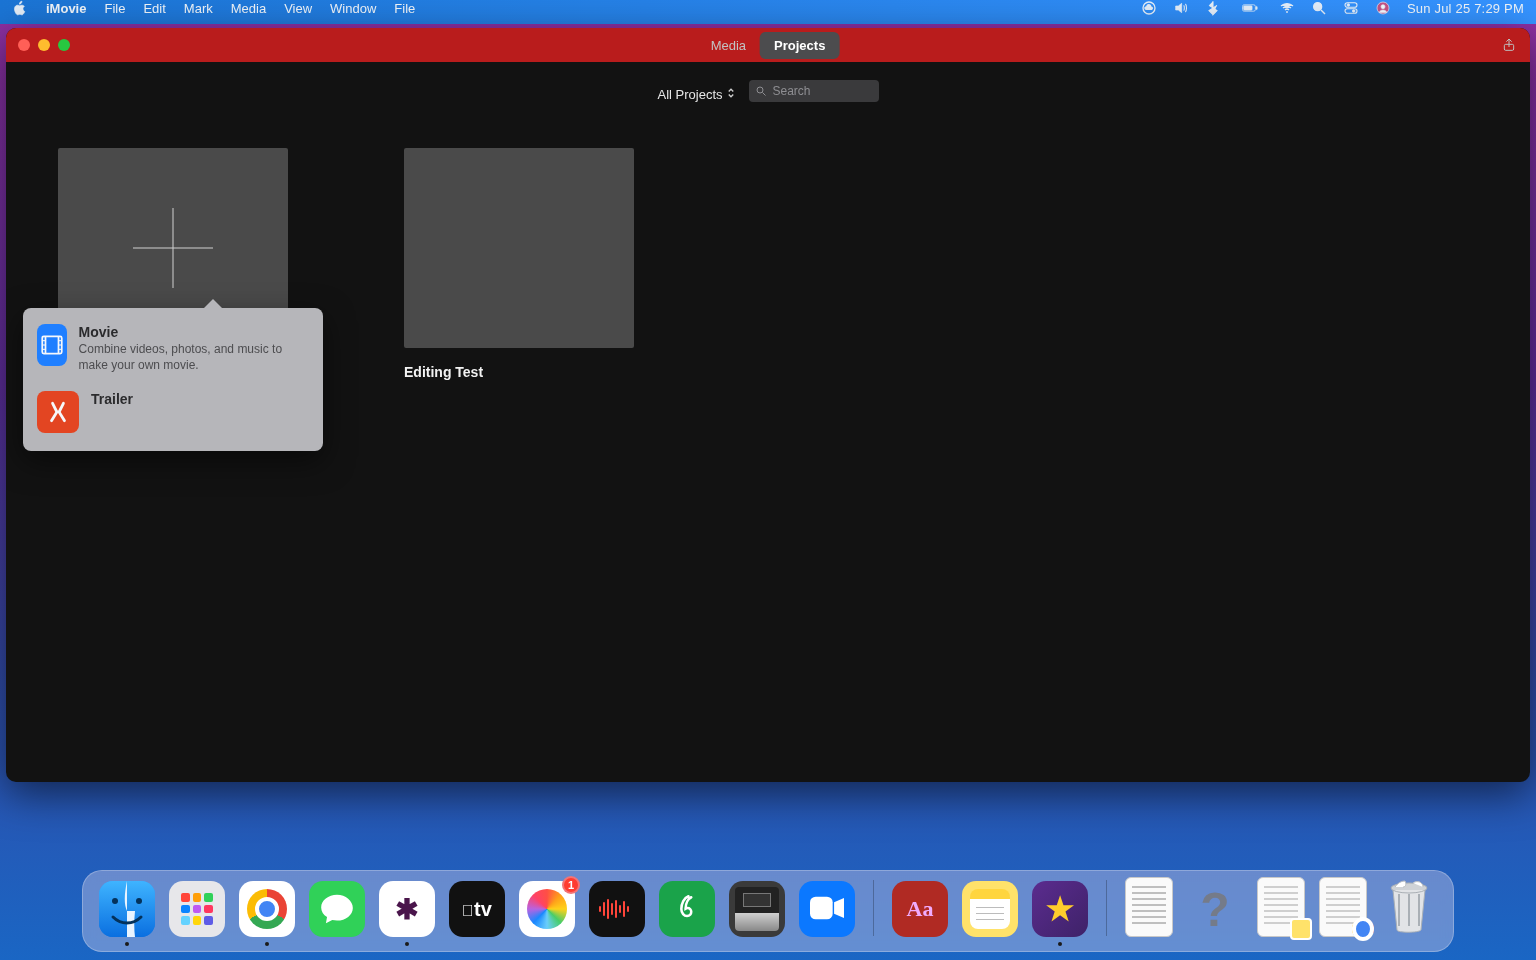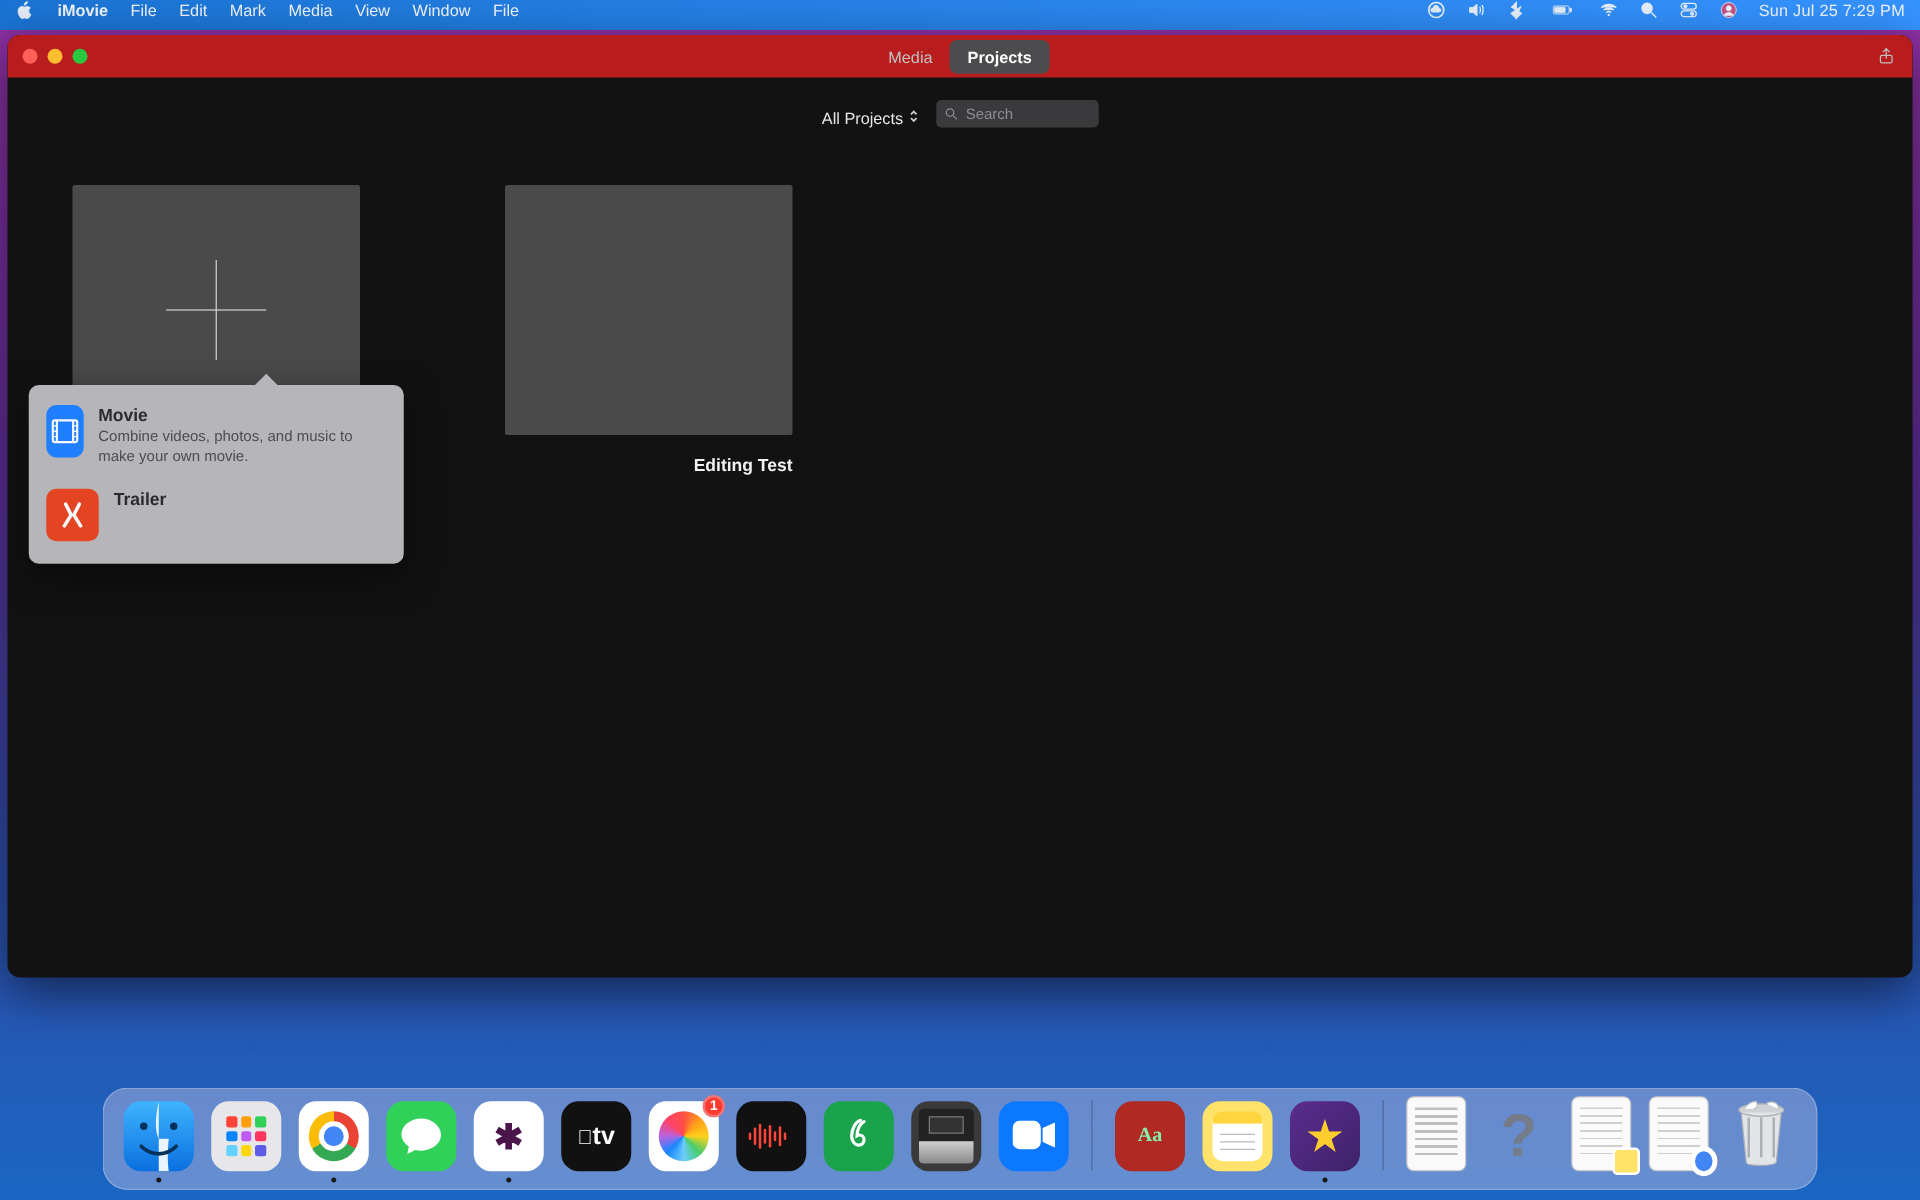--- a/index.html
+++ b/index.html
@@ -62,21 +62,21 @@
   .chevrons svg{width:8px;height:12px;stroke:#cfcfcf;fill:none;stroke-width:1.8;}
   .search{position:relative;width:130px;}
   .search input{
     width:100%;height:22px;border:none;border-radius:4px;
     background:#3a3a3c;color:#ddd;font-size:12px;padding:0 6px 0 24px;outline:none;
   }
   .search input::placeholder{color:#8e8e92;}
   .search .mag{position:absolute;left:6px;top:50%;transform:translateY(-50%);width:12px;height:12px;stroke:#8e8e92;fill:none;stroke-width:2;}
 
   .canvas{position:absolute;inset:calc(var(--titlebar-h) + var(--toolbar-h)) 0 0 0;padding:46px 52px;display:flex;gap:116px;align-items:flex-start;}
-  .proj-col{display:flex;flex-direction:column;align-items:flex-end;gap:16px;position:relative;}
+  .proj-col{display:flex;flex-direction:column;align-items:flex-start;gap:16px;position:relative;}
   .tile{width:var(--tile-w);height:var(--tile-h);background:#4a4a4a;border-radius:2px;display:flex;align-items:center;justify-content:center;}
   .new-tile .plus{position:relative;width:80px;height:80px;}
   .new-tile .plus::before,.new-tile .plus::after{content:"";position:absolute;background:#cfcfcf;}
   .new-tile .plus::before{left:50%;top:0;width:1px;height:100%;transform:translateX(-.5px);}
   .new-tile .plus::after{top:50%;left:0;height:1px;width:100%;transform:translateY(-.5px);}
   .proj-name{color:#f2f2f2;font-size:14px;font-weight:600;}
 
   
   .popover{
     position:absolute;top:160px;left:-35px;width:300px;
@@ -373,21 +373,21 @@
     <span class="app zoom">
       <span class="zoom-cam"><svg viewBox="0 0 24 16">
             <rect x="0" y="0" width="16" height="16" rx="4"></rect>
             <path d="M17 4l7-3v14l-7-3z"></path>
           </svg></span>
     </span>
 
     <span class="sep"></span>
 
     <span class="app dictionary">
-      <span style="font-family:Georgia,serif;font-size:16px;color:#86efac;">Aa</span>
+      <span style="font-family:Georgia,serif;font-size:22px;color:#f0abfc;">Aa</span>
     </span>
     <span class="app notes">
       <span style="width:40px;height:40px;border-radius:8px;background:#fff;border-top:10px solid #ffd53e;position:relative">
         <span style="position:absolute;left:6px;right:6px;top:8px;height:1px;background:#bcbcbc;box-shadow:0 6px #bcbcbc,0 12px #bcbcbc"></span>
       </span>
     </span>
     <span class="app imovie running"></span>
 
     <span class="sep"></span>
 

